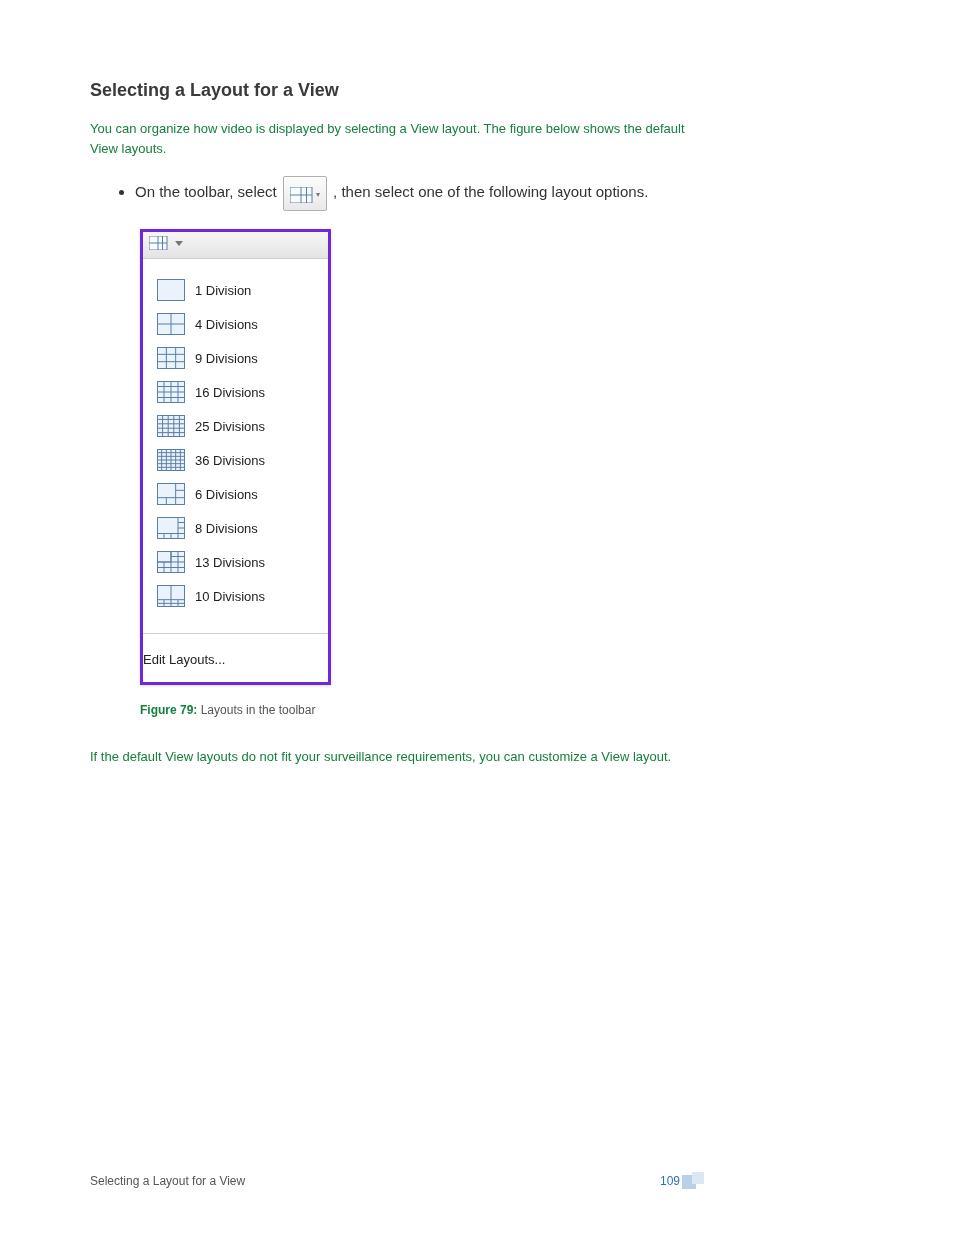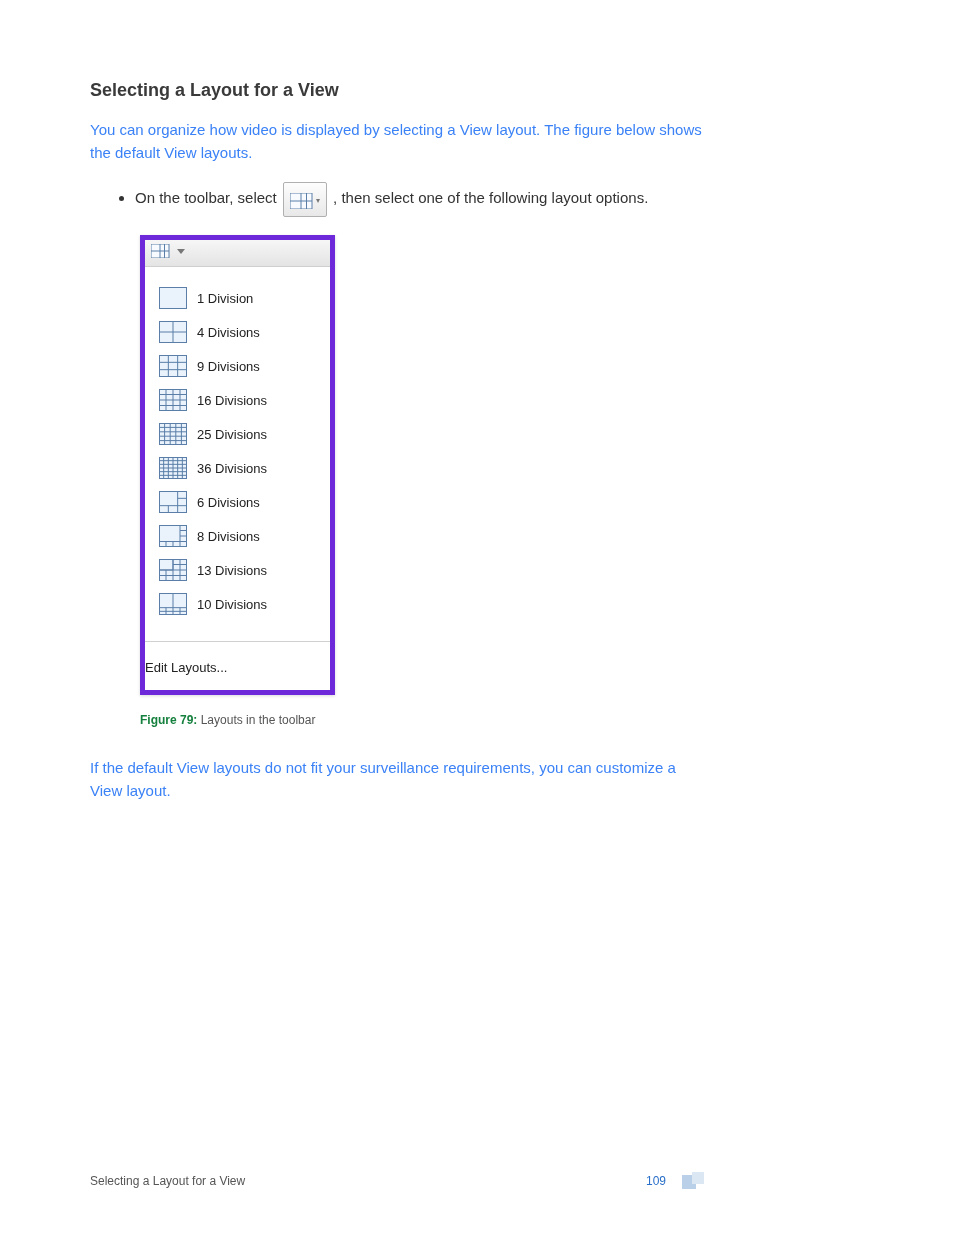--- a/index.html
+++ b/index.html
@@ -17,24 +17,24 @@
     box-sizing: border-box;
     padding: 80px 90px 60px 90px;
   }
   h2.section-heading {
     font-size: 18px;
     font-weight: 700;
     color: #3a3a3a;
     margin: 0 0 18px 0;
   }
   p.body-text {
-    font-size: 15px;
+    font-size: 13px;
     line-height: 1.5;
     margin: 0 0 18px 0;
-    color: #3b82f6;
+    color: #15803d;
   }
   ul.bullet {
     margin: 0 0 18px 0;
     padding-left: 45px;
   }
   ul.bullet li {
     font-size: 15px;
     line-height: 1.8;
     color: #333;
   }
@@ -45,21 +45,21 @@
     background: linear-gradient(#fdfdfd, #e8e8e8);
     border-radius: 2px;
     padding: 3px 6px;
     margin: 0 2px;
   }
   .inline-toolbar-btn svg {
     vertical-align: middle;
   }
   .dropdown-panel {
     width: 185px;
-    border: 5px solid #6d28d9;
+    border: 3px solid #6d28d9;
     background: #ffffff;
     margin: 10px 0 18px 50px;
     box-shadow: 0 1px 3px rgba(0,0,0,0.15);
   }
   .dropdown-toolbar {
     background: linear-gradient(#f6f6f6, #e4e4e4);
     border-bottom: 1px solid #cfcfcf;
     padding: 4px 6px;
   }
   .dropdown-toolbar .tb-btn {
@@ -118,21 +118,21 @@
     align-items: center;
     font-size: 12px;
     color: #555;
   }
   .page-footer .pg-num {
     color: #2a6fc9;
   }
   .page-footer .footer-right {
     display: flex;
     align-items: center;
-    gap: 16px;
+    gap: 2px;
   }
   .footer-logo svg {
     display: block;
   }
   .grid-icon svg {
     display: block;
     width: 28px;
     height: 22px;
   }
 </style>

